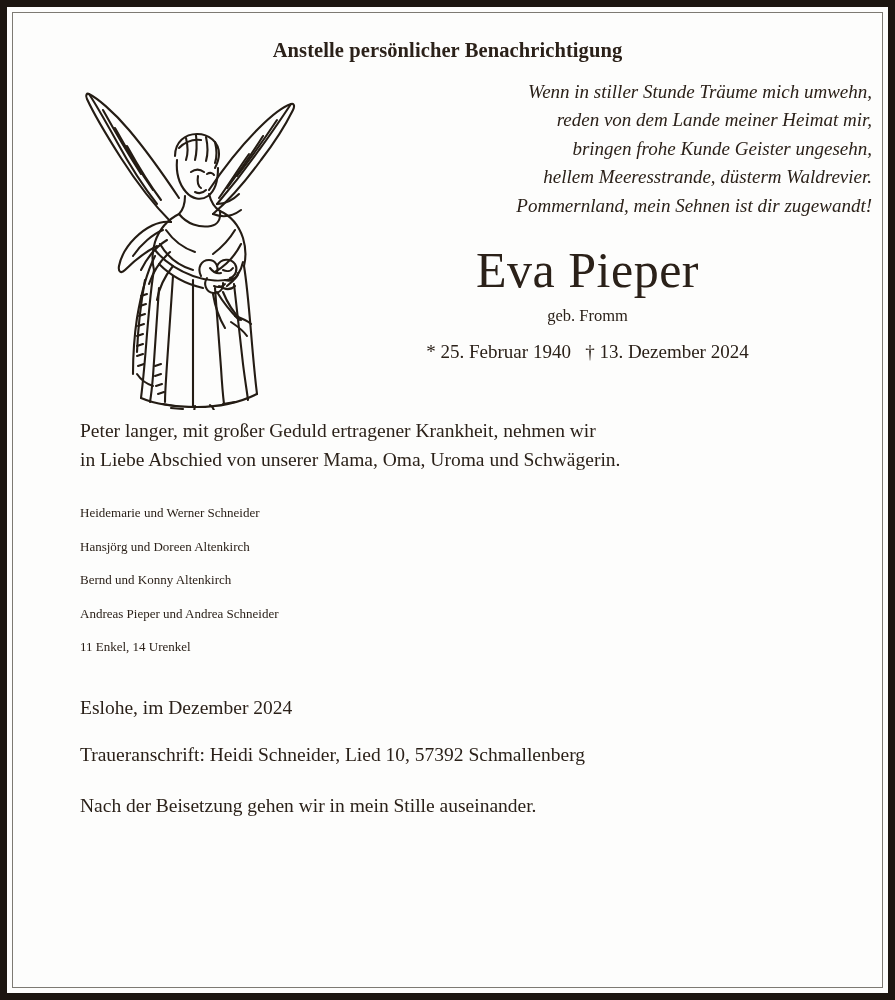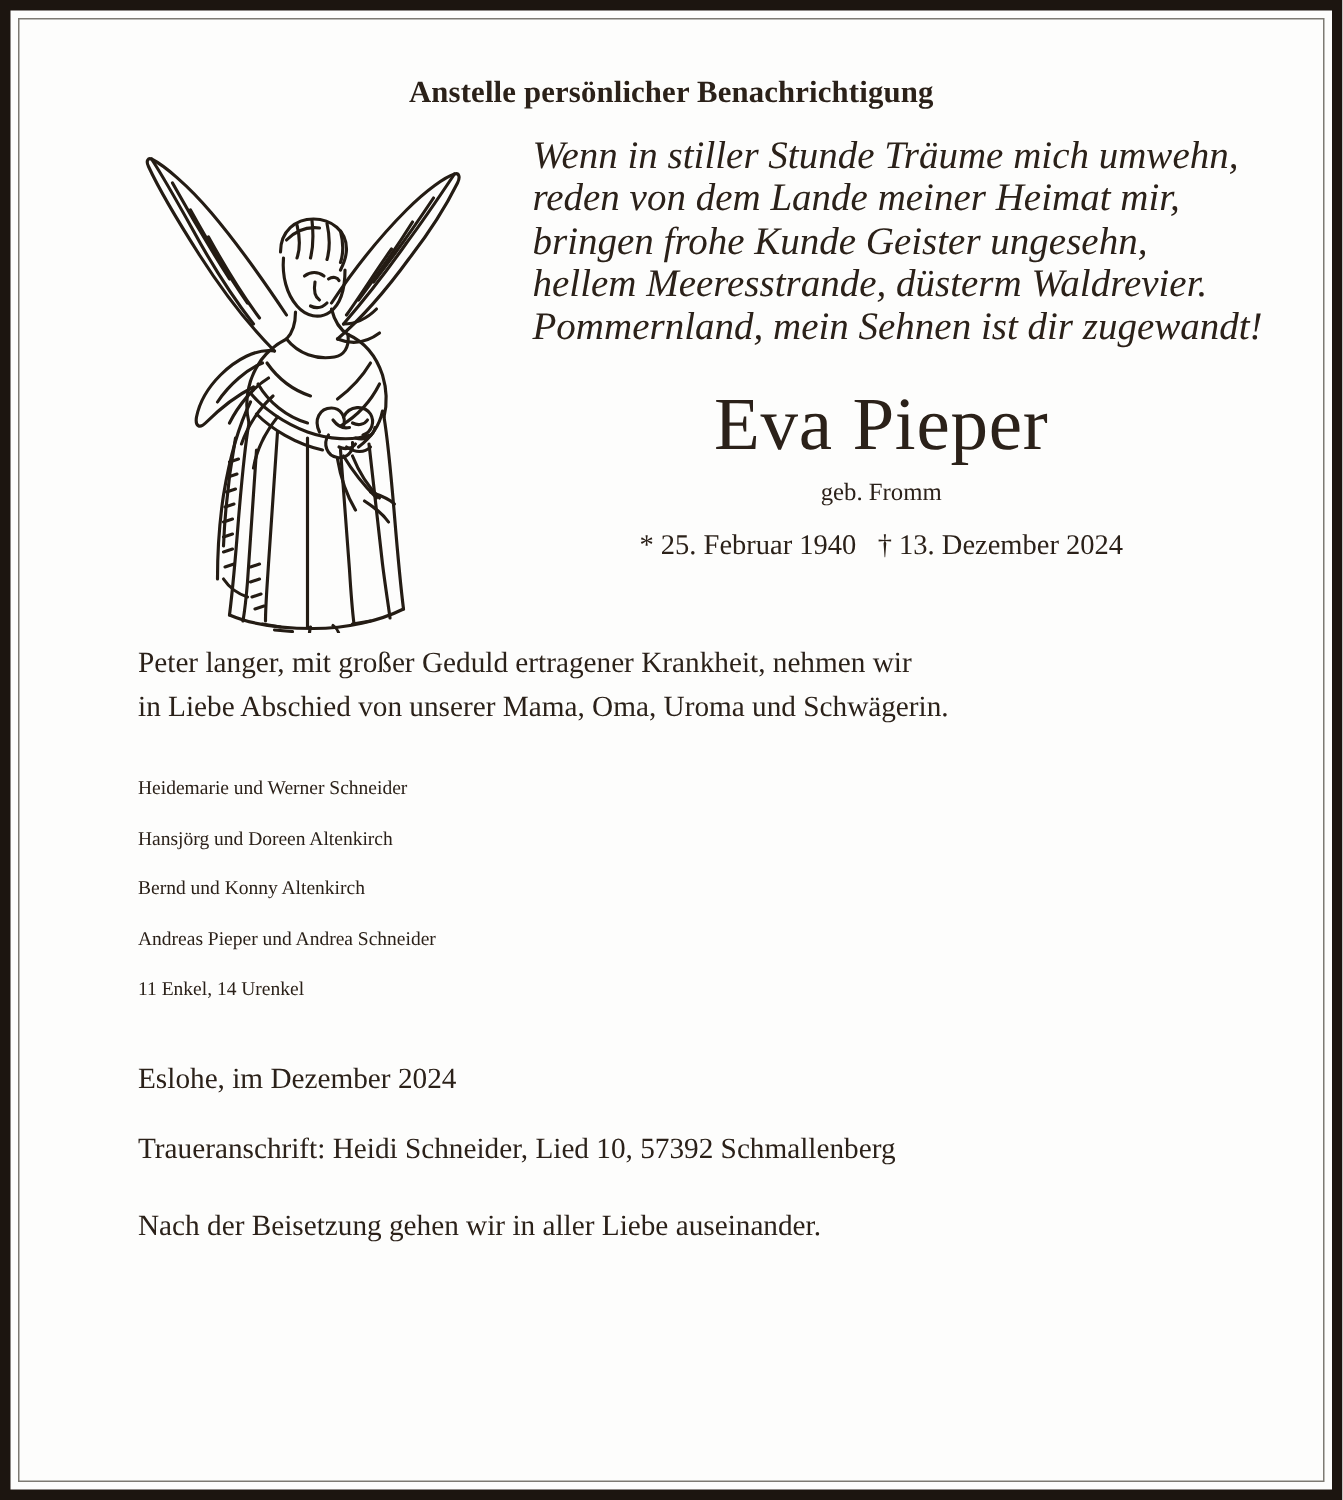--- a/index.html
+++ b/index.html
@@ -31,21 +31,21 @@
     background: #fdfdfc;
     padding: 5px;
   }
 
   
   #inner-rule {
     width: 100%;
     height: 100%;
     border: 1px solid #7d7a73;
     background: #fdfdfc;
-    padding: 14px;
+    padding: 2px;
   }
 
   #sheet {
     position: relative;
     width: 100%;
     height: 100%;
     background: #fdfdfc;
     overflow: hidden;
   }
 
@@ -75,24 +75,25 @@
 
   #right-col {
     position: absolute;
     left: 288px;
     top: 0;
     right: 8px;
   }
 
   #poem {
     font-style: italic;
-    font-size: 26px;
+    font-size: 19px;
     line-height: 28.4px;
     padding-top: 16px;
     padding-left: 40px;
+    text-align: right;
   }
   #poem div { white-space: nowrap; }
 
   #name-block { text-align: center; padding-top: 22px; }
 
   #full-name {
     font-size: 50px;
     line-height: 56px;
     letter-spacing: 0.5px;
   }
@@ -300,21 +301,21 @@
           <div id="place-date" class="para">
             <div>Eslohe, im Dezember 2024</div>
           </div>
 
           <div id="mourning-address" class="para">
             <div>Traueranschrift: Heidi Schneider, Lied 10, 57392 Schmallenberg</div>
           </div>
 
 
           <div id="closing-note" class="para">
-            <div>Nach der Beisetzung gehen wir in aller Liebe auseinander.</div>
+            <div>Nach der Beisetzung gehen wir in mein Stille auseinander.</div>
           </div>
 
         </div>
 
       </div>
     </div>
   </div>
 </div>
 
 </body></html>

